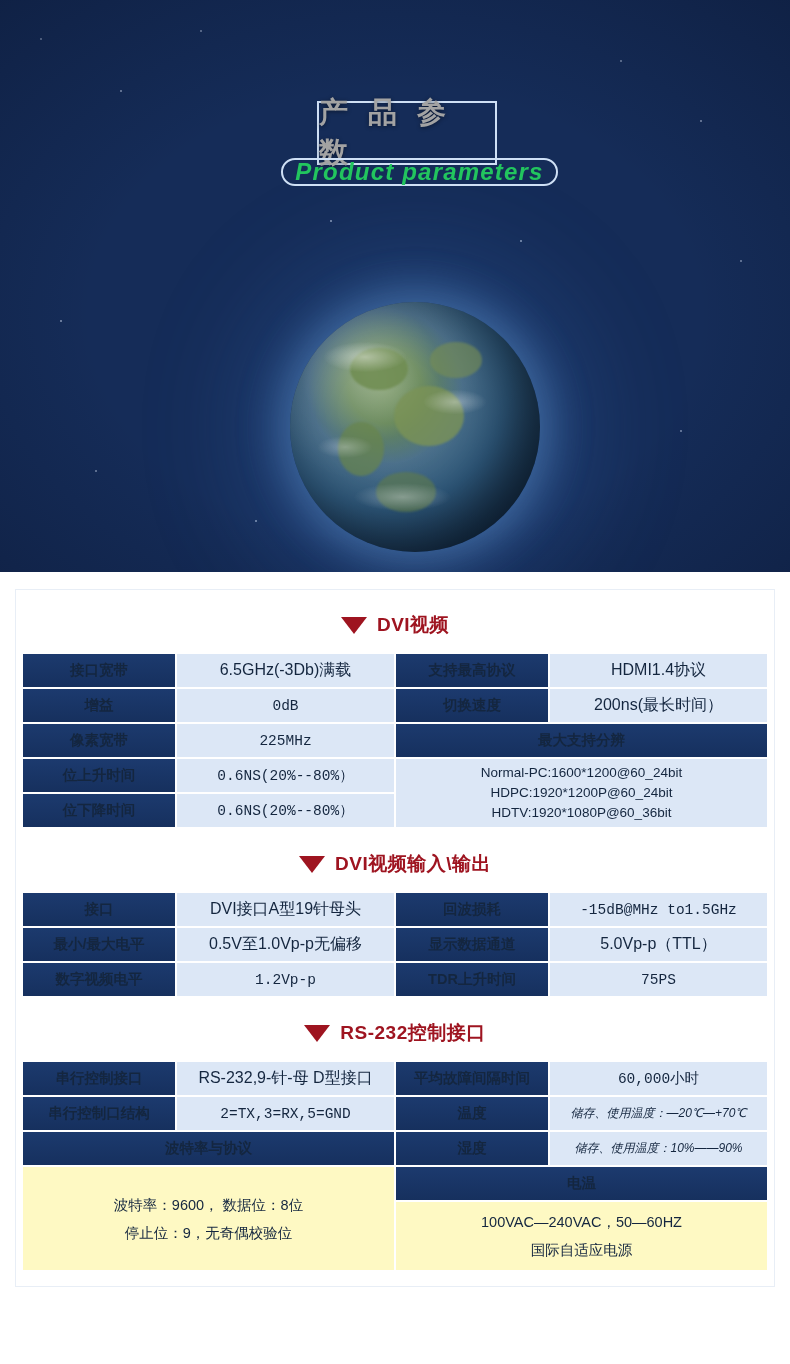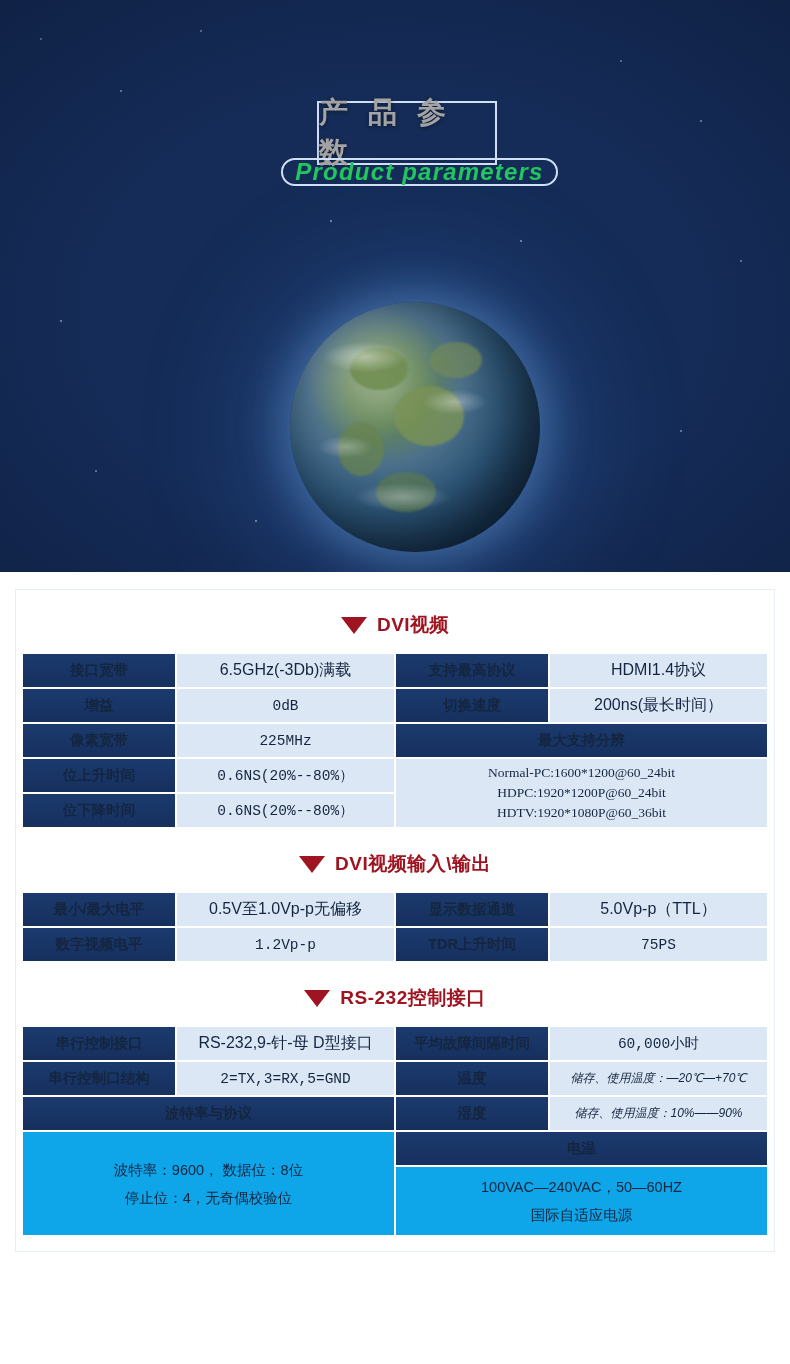--- a/index.html
+++ b/index.html
@@ -182,38 +182,38 @@
     background: #dce7f6;
     font-family: "Liberation Mono", monospace;
     font-size: 13.5px;
     color: #17283f;
   }
   td.v.cn {
     font-family: "Liberation Sans", sans-serif;
     font-size: 16px;
   }
   td.v.multi {
-    font-family: Liberation Serif, serif;
+    font-family: Liberation Sans, sans-serif;
     font-size: 13.5px;
     line-height: 20px;
     padding: 4px 0;
   }
   td.v.small {
     font-size: 12px;
     font-family: "Liberation Sans", sans-serif;
     font-style: italic;
   }
   td.hdr {
     background: linear-gradient(180deg, #1c3a6e 0%, #16305e 100%);
     color: #ffffff;
     font-weight: 700;
     font-size: 15px;
   }
   td.block {
-    background: #0ea5e9;
+    background: #fef9c3;
     line-height: 28px;
     padding: 6px 0;
     font-size: 15px;
     color: #17283f;
   }
 </style>
 </head>
 <body>
 
 <div class="page">
@@ -309,20 +309,26 @@
 
     <table class="spec">
       <colgroup>
         <col style="width:152px">
           <col style="width:217px">
           <col style="width:152px">
           <col style="width:217px">
       </colgroup>
       <tbody>
         <tr>
+          <td class="k">接口</td>
+          <td class="v cn">DVI接口A型19针母头</td>
+          <td class="k">回波损耗</td>
+          <td class="v">-15dB@MHz to1.5GHz</td>
+        </tr>
+        <tr>
           <td class="k">最小/最大电平</td>
           <td class="v cn">0.5V至1.0Vp-p无偏移</td>
           <td class="k">显示数据通道</td>
           <td class="v cn">5.0Vp-p（TTL）</td>
         </tr>
         <tr>
           <td class="k">数字视频电平</td>
           <td class="v">1.2Vp-p</td>
           <td class="k">TDR上升时间</td>
           <td class="v">75PS</td>
@@ -356,21 +362,21 @@
           <td class="v small">储存、使用温度：—20℃—+70℃</td>
         </tr>
         <tr>
           <td class="hdr" colspan="2">波特率与协议</td>
           <td class="k">湿度</td>
           <td class="v small">储存、使用温度：10%——90%</td>
         </tr>
         <tr>
           <td class="block" colspan="2" rowspan="2">
             <div>波特率：9600， 数据位：8位</div>
-            <div>停止位：4，无奇偶校验位</div>
+            <div>停止位：9，无奇偶校验位</div>
           </td>
           <td class="hdr" colspan="2">电温</td>
         </tr>
         <tr>
           <td class="block" colspan="2">
             <div>100VAC—240VAC，50—60HZ</div>
             <div>国际自适应电源</div>
           </td>
         </tr>
       </tbody>

